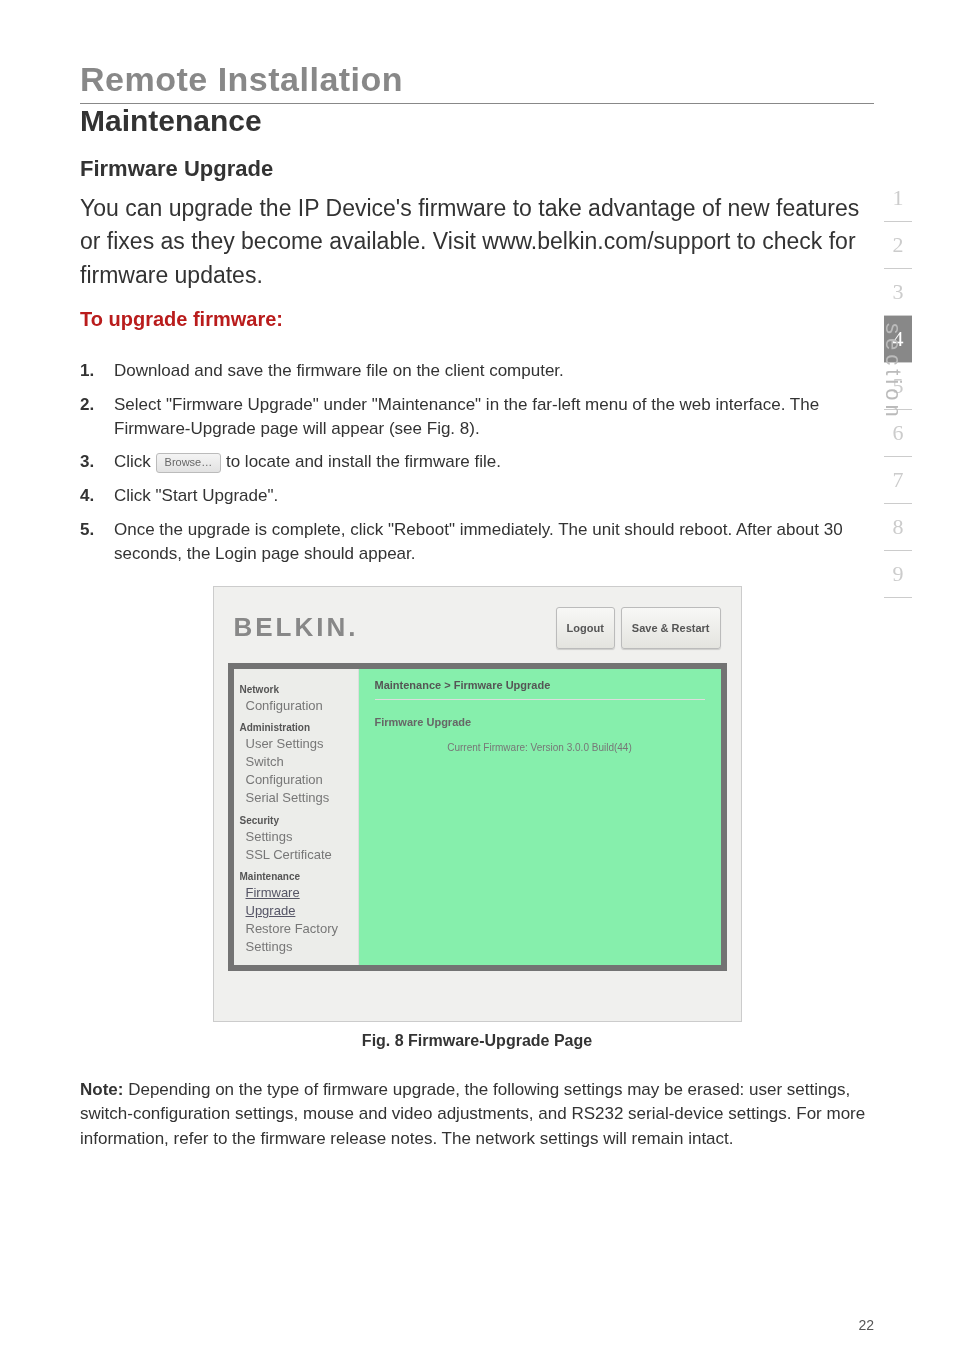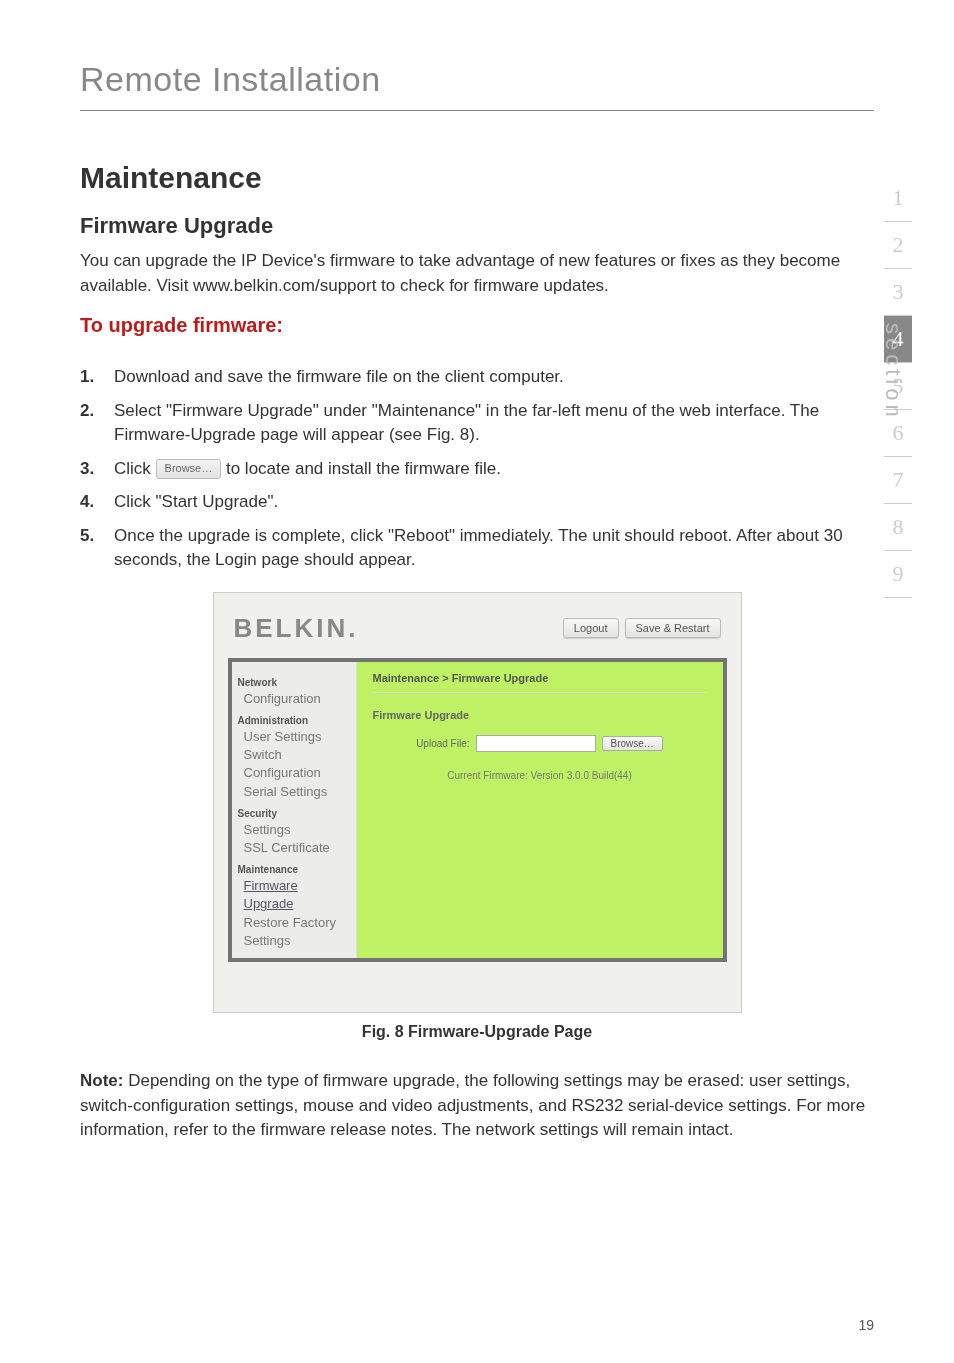--- a/index.html
+++ b/index.html
@@ -11,40 +11,39 @@
       font-family: Arial, Helvetica, sans-serif;
       width: 954px;
       height: 1363px;
       background: #fff;
       position: relative;
       padding: 60px 80px 40px 80px;
     }
     .page-title {
       font-size: 34px;
       color: #888;
-      font-weight: 400;
+      font-weight: 700;
       letter-spacing: 0.5px;
       border-bottom: 1px solid #888;
-      padding-bottom: 11px;
-      margin-bottom: 50px;
+      padding-bottom: 4px;
     }
     .section-heading {
       font-size: 30px;
       color: #333;
       font-weight: bold;
       margin-bottom: 18px;
     }
     .sub-heading {
       font-size: 22px;
       color: #333;
       font-weight: bold;
       margin-bottom: 10px;
     }
     .body-text {
-      font-size: 17px;
+      font-size: 23px;
       color: #333;
       line-height: 1.45;
       margin-bottom: 16px;
     }
     .upgrade-steps-heading {
       font-size: 20px;
       color: #b91c1c;
       font-weight: bold;
       margin-bottom: 6px;
     }
@@ -101,28 +100,29 @@
     }
     .ss-top-buttons {
       display: flex;
       gap: 6px;
     }
     .ss-btn {
       background: linear-gradient(#f8f8f6, #e4e4df);
       border: 1px solid #bbb;
       border-radius: 3px;
       font-size: 11px;
-      padding: 3px 10px;
+      padding: 14px 10px;
       color: #555;
       box-shadow: 0 1px 1px rgba(0,0,0,0.15);
+      font-weight: bold;
     }
     .ss-body {
       display: flex;
-      background: #bef264;
-      border: 4px solid #737373;
+      background: #86efac;
+      border: 6px solid #737373;
       min-height: 300px;
     }
     .ss-sidebar {
       width: 125px;
       background: #ecedea;
       border-right: 1px solid #ddd;
       padding: 8px 6px;
       font-size: 10px;
       color: #666;
     }
@@ -296,25 +296,20 @@
       <div class="ss-side-item">SSL Certificate</div>
 
       <div class="ss-side-head">Maintenance</div>
       <div class="ss-side-item ss-side-link">Firmware Upgrade</div>
       <div class="ss-side-item">Restore Factory Settings</div>
     </div>
     <div class="ss-main">
       <div class="ss-breadcrumb">Maintenance &gt; Firmware Upgrade</div>
       <hr class="ss-hr">
       <div class="ss-section-title">Firmware Upgrade</div>
-      <div class="ss-upload-row">
-        <span class="ss-upload-label">Upload File:</span>
-        <input class="ss-upload-input" type="text" style="">
-        <button class="ss-browse-btn">Browse…</button>
-      </div>
       <div class="ss-version">Current Firmware: Version 3.0.0 Build(44)</div>
     </div>
   </div>
 </div>
 
 <div class="fig-caption">Fig. 8 Firmware-Upgrade Page</div>
 
 <p class="note-text">
   <strong>Note:</strong><span> Depending on the type of firmware upgrade, the following settings may be erased: user settings, switch-configuration settings, mouse and video adjustments, and RS232 serial-device settings. For more information, refer to the firmware release notes. The network settings will remain intact.</span>
 </p>
@@ -325,13 +320,13 @@
   <div class="tab-num">3</div>
   <div class="tab-num active">4</div>
   <div class="tab-num">5</div>
   <div class="tab-num">6</div>
   <div class="tab-num">7</div>
   <div class="tab-num">8</div>
   <div class="tab-num">9</div>
   <div class="tab-label">section</div>
 </div>
 
-<div class="page-num">19</div>
+<div class="page-num">22</div>
 
 </body></html>

